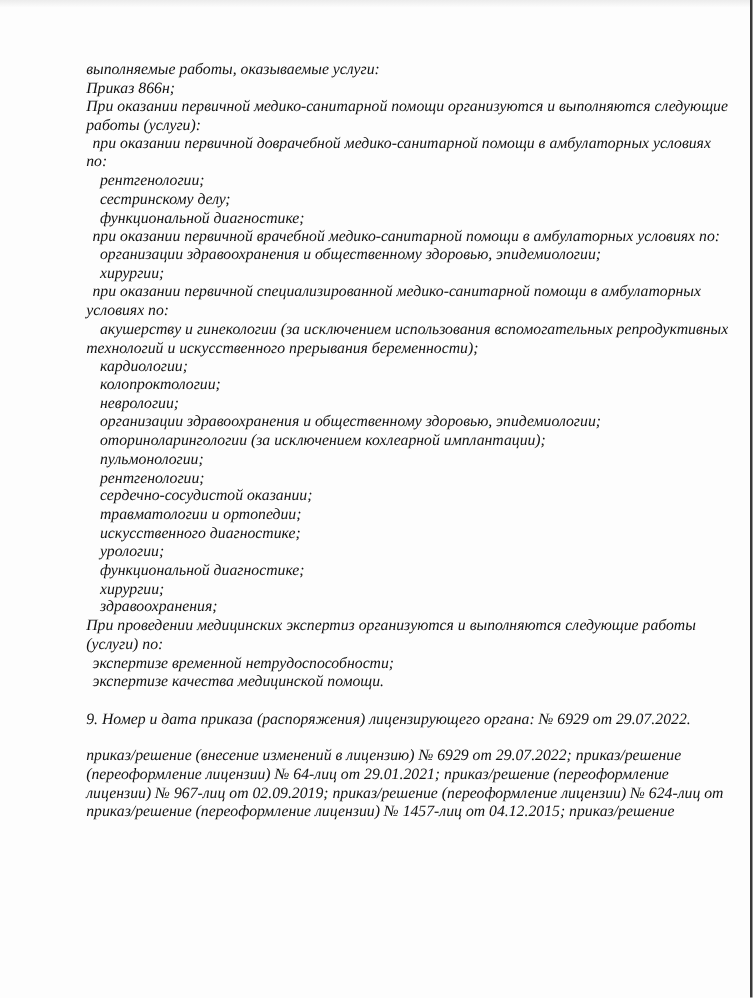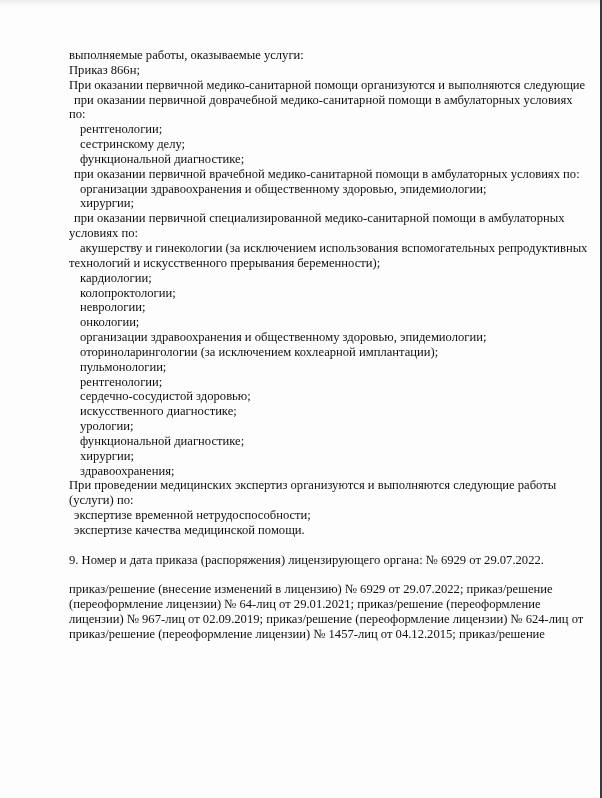--- a/index.html
+++ b/index.html
@@ -13,59 +13,60 @@
     background: linear-gradient(#ececec, #fdfdfd);
   }
   .rightedge {
     position: absolute; right: 0; top: 0; width: 2px; height: 798px;
     background: #3a3a3a;
   }
   .page {
     position: absolute; left: 69px; top: 48px; width: 520px;
     font-size: 12.6px; line-height: 14.85px; color: #111;
   }
-  .line { white-space: nowrap; }
+  .line { white-space: nowrap; font-style: italic; }
   .i1 { padding-left: 5px; }
   .i2 { padding-left: 11px; }
   .gap { height: 14.85px; }
 </style>
 </head>
 <body>
 
 <div class="topshade"></div>
 <div class="rightedge"></div>
 
 <div class="page">
   <div class="line">выполняемые работы, оказываемые услуги:</div>
   <div class="line">Приказ 866н;</div>
   <div class="line">При оказании первичной медико-санитарной помощи организуются и выполняются следующие</div>
+  <div class="line">работы (услуги):</div>
 
   <div class="line i1">при оказании первичной доврачебной медико-санитарной помощи в амбулаторных условиях</div>
   <div class="line">по:</div>
   <div class="line i2">рентгенологии;</div>
   <div class="line i2">сестринскому делу;</div>
   <div class="line i2">функциональной диагностике;</div>
 
   <div class="line i1">при оказании первичной врачебной медико-санитарной помощи в амбулаторных условиях по:</div>
   <div class="line i2">организации здравоохранения и общественному здоровью, эпидемиологии;</div>
   <div class="line i2">хирургии;</div>
 
   <div class="line i1">при оказании первичной специализированной медико-санитарной помощи в амбулаторных</div>
   <div class="line">условиях по:</div>
   <div class="line i2">акушерству и гинекологии (за исключением использования вспомогательных репродуктивных</div>
   <div class="line">технологий и искусственного прерывания беременности);</div>
   <div class="line i2">кардиологии;</div>
   <div class="line i2">колопроктологии;</div>
   <div class="line i2">неврологии;</div>
-  <div class="line i2">онкологии;</div>
   <div class="line i2">организации здравоохранения и общественному здоровью, эпидемиологии;</div>
   <div class="line i2">оториноларингологии (за исключением кохлеарной имплантации);</div>
   <div class="line i2">пульмонологии;</div>
   <div class="line i2">рентгенологии;</div>
-  <div class="line i2">сердечно-сосудистой здоровью;</div>
+  <div class="line i2">сердечно-сосудистой оказании;</div>
+  <div class="line i2">травматологии и ортопедии;</div>
   <div class="line i2">искусственного диагностике;</div>
   <div class="line i2">урологии;</div>
   <div class="line i2">функциональной диагностике;</div>
   <div class="line i2">хирургии;</div>
   <div class="line i2">здравоохранения;</div>
 
   <div class="line">При проведении медицинских экспертиз организуются и выполняются следующие работы</div>
   <div class="line">(услуги) по:</div>
   <div class="line i1">экспертизе временной нетрудоспособности;</div>
   <div class="line i1">экспертизе качества медицинской помощи.</div>

